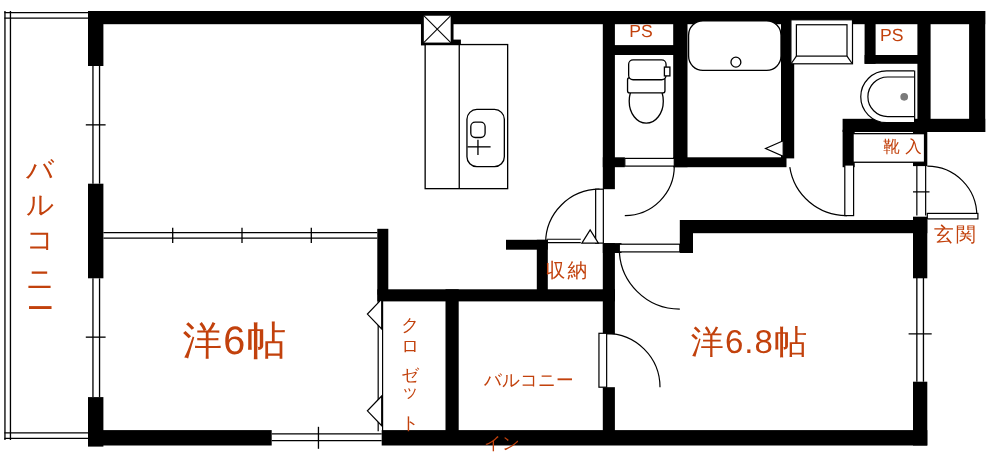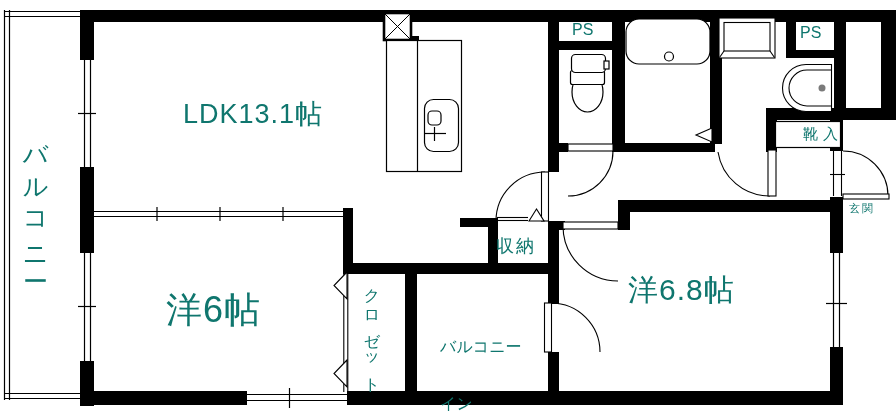--- a/index.html
+++ b/index.html
@@ -1,29 +1,29 @@
 <!DOCTYPE html>
 <html><head>
 <meta charset="utf-8">
 <style>
   html,body{margin:0;padding:0;background:#ffffff;}
   .stage{position:relative;width:896px;height:411px;background:#ffffff;overflow:hidden;
          font-family:"Liberation Sans","DejaVu Sans",sans-serif;color:#000;}
   .stage svg{position:absolute;left:0;top:0;}
-  .lbl{position:absolute;white-space:pre;color:#0f766e;}
+  .lbl{position:absolute;white-space:pre;color:#c2410c;}
   .v{writing-mode:vertical-rl;text-orientation:mixed;}
   .lbl-ldk{left:183px;top:96px;font-size:27px;letter-spacing:1px;}
   .lbl-w6{left:166px;top:286px;font-size:36px;letter-spacing:1px;}
-  .lbl-w68{left:628px;top:270px;font-size:30px;letter-spacing:1px;}
+  .lbl-w68{left:628px;top:291px;font-size:30px;letter-spacing:1px;}
   .lbl-balcony{left:20px;top:126px;font-size:25px;letter-spacing:7px;}
   .lbl-closet{left:361px;top:277px;font-size:16px;letter-spacing:4px;}
   .lbl-wic{left:440px;top:299px;font-size:16px;line-height:19px;}
   .lbl-storage{left:496px;top:234px;font-size:18px;letter-spacing:2px;}
   .lbl-shoe{left:790px;top:121px;width:66px;height:26px;line-height:26px;text-align:center;font-size:15px;letter-spacing:5px;}
-  .lbl-genkan{left:849px;top:201px;font-size:11px;letter-spacing:2px;}
+  .lbl-genkan{left:849px;top:201px;font-size:18px;letter-spacing:2px;}
   .lbl-ps1{left:572px;top:21px;font-size:16px;}
   .lbl-ps2{left:800px;top:24px;font-size:16px;}
 </style>
 </head>
 <body>
 
 <div class="stage">
 
 <svg width="896" height="411" viewBox="0 0 896 411">
 
@@ -188,21 +188,20 @@
     <path d="M 831 64.5 L 806 64.5 A 23.5 23.5 0 0 0 806 111.5 L 831 111.5" fill="#ffffff"></path>
     <path d="M 831 70 L 807 70 A 18 18 0 0 0 807 106 L 831 106"></path>
     <line x1="831.5" y1="64" x2="831.5" y2="112"></line>
     <circle cx="822" cy="88" r="3.5" fill="#7a7a7a" stroke="none"></circle>
   </g>
 
   <rect x="775.5" y="121.5" width="65" height="26" fill="#ffffff" stroke="#000" stroke-width="1.2"></rect>
 </svg>
 
 <div class="lbl v lbl-balcony">バルコニー</div>
-<div class="lbl lbl-ldk">LDK13.1帖</div>
 <div class="lbl lbl-w6">洋6帖</div>
 <div class="lbl lbl-w68">洋6.8帖</div>
 <div class="lbl v lbl-closet">クロゼット</div>
 <div class="lbl lbl-wic">
   <div>バルコニー</div>
   <div>イン</div>
   
 </div>
 <div class="lbl lbl-storage">収納</div>
 <div class="lbl lbl-shoe">靴入</div>

